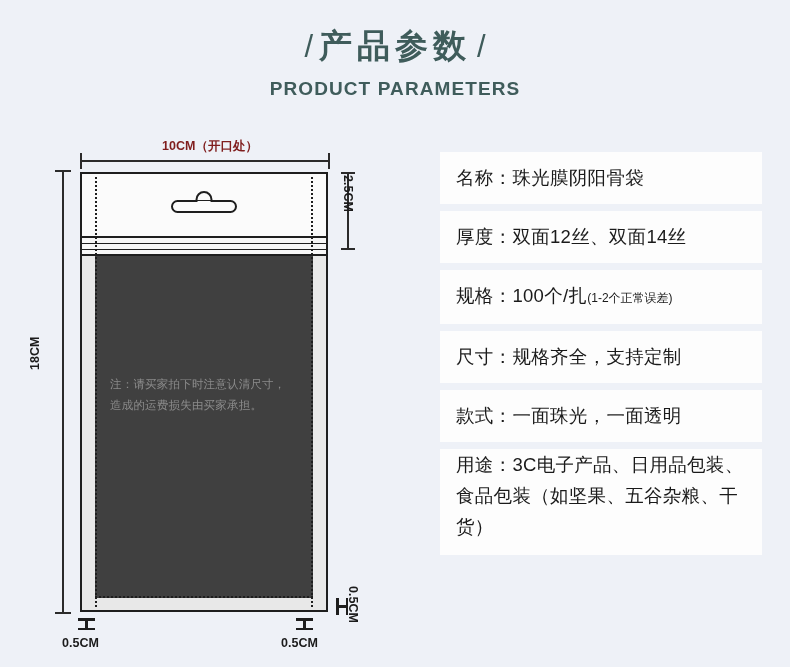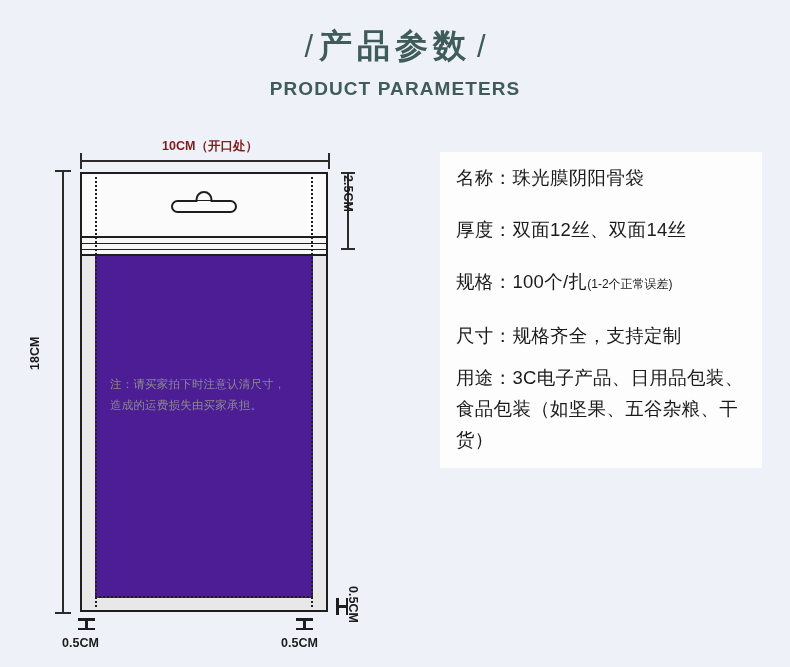--- a/index.html
+++ b/index.html
@@ -148,21 +148,21 @@
     transform-origin: left top;
     white-space: nowrap;
   }
 
   
   .bag {
     position: absolute;
     left: 80px; top: 52px;
     width: 248px;
     height: 440px;
-    background: #4c1d95;
+    background: #404040;
     border: 2.5px solid #1e1e1e;
     box-sizing: border-box;
   }
   
   .seam-left, .seam-right {
     position: absolute;
     top: 0; bottom: 0;
     width: 13px;
     background: #e8e8e8;
   }
@@ -348,20 +348,21 @@
   }
 
   
   .specs {
     position: absolute;
     left: 440px; top: 152px;
     width: 322px;
   }
   .spec-card {
     background: #fdfdfd;
+    margin-bottom: 7px;
     padding: 11px 16px;
     box-sizing: border-box;
     color: #1a1a1a;
     font-size: 18.5px;
     line-height: 30px;
     letter-spacing: 0.3px;
     white-space: nowrap;
   }
   .spec-card.multiline {
     white-space: normal;
@@ -449,18 +450,21 @@
 
 
   <div class="spec-card">
     <span>规格：</span><span>100个/扎</span><span class="spec-note">(1-2个正常误差)</span>
   </div>
 
   <div class="spec-card">
     <span>尺寸：</span><span>规格齐全，支持定制</span>
   </div>
 
+  <div class="spec-card">
+    <span>款式：</span><span>一面珠光，一面透明</span>
+  </div>
 
   <div class="spec-card multiline">
     <span>用途：</span><span>3C电子产品、日用品包装、食品包装（如坚果、五谷杂粮、干货）</span>
   </div>
 
 </div>
 
 </body></html>

